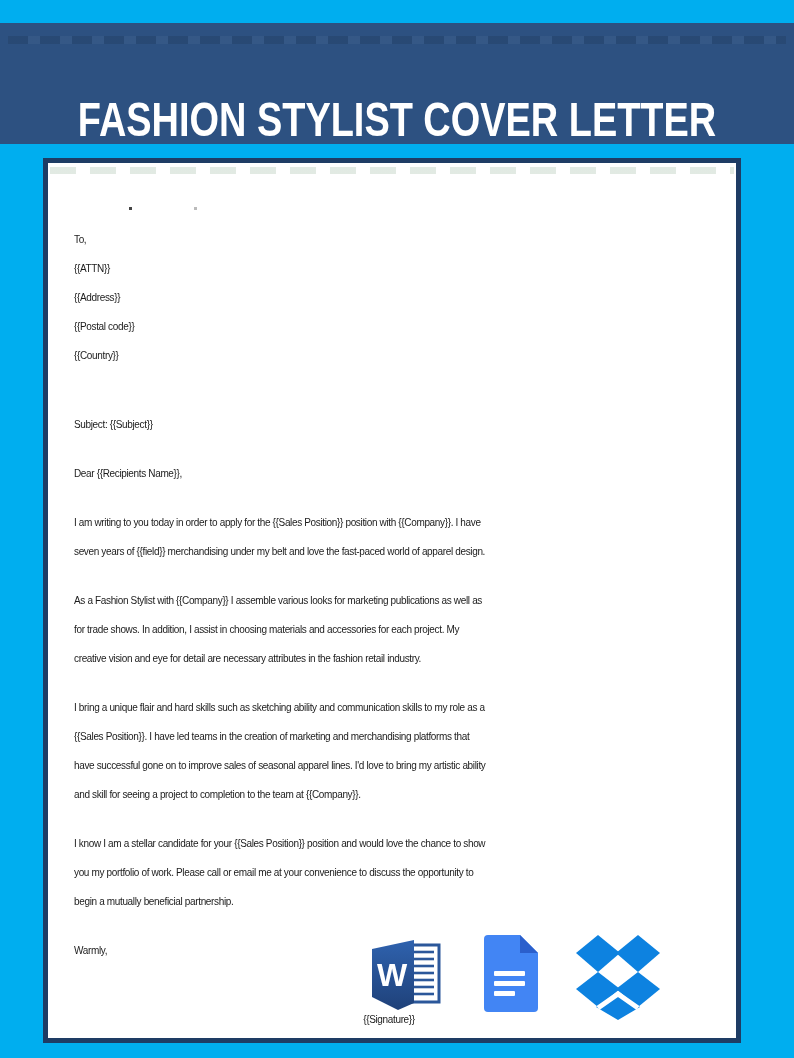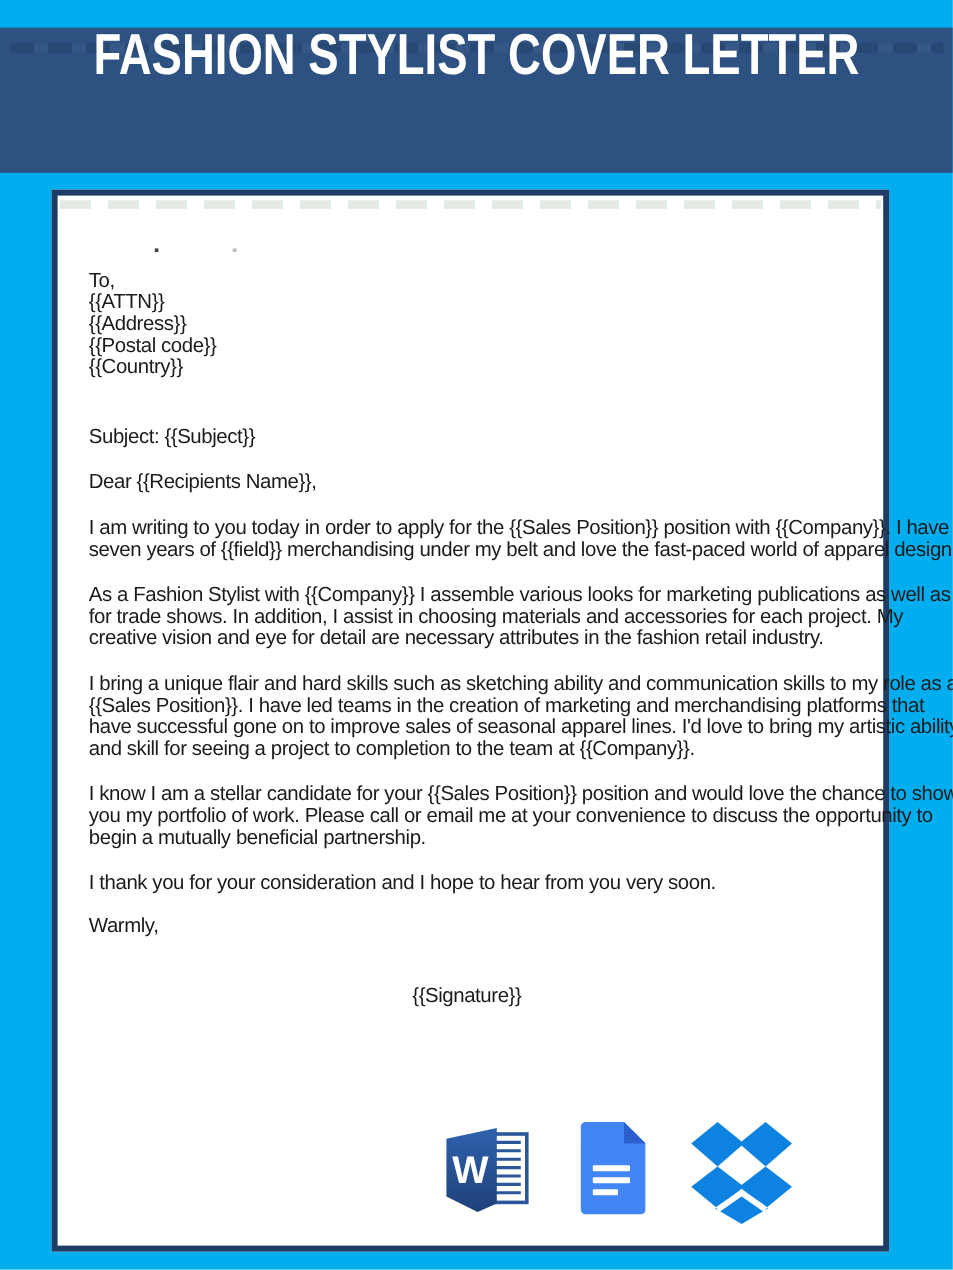--- a/index.html
+++ b/index.html
@@ -5,21 +5,21 @@
   html,body{margin:0;padding:0;}
   body{
     width:794px;height:1058px;position:relative;overflow:hidden;
     background:#00aeef;
     font-family:"Liberation Sans",sans-serif;
   }
   
   .band{
     position:absolute;left:0;top:23px;width:794px;height:121px;
     background:#2d5181;
-    display:flex;align-items:flex-start;justify-content:center;
+    display:flex;align-items:flex-end;justify-content:center;
   }
   .band-dots{
     position:absolute;top:13px;left:8px;right:8px;height:8px;
     background:repeating-linear-gradient(90deg,
       rgba(0,0,0,0.10) 0 20px, rgba(255,255,255,0.04) 20px 32px);
     pointer-events:none;
   }
   .title{
     color:#ffffff;font-weight:bold;font-size:48px;line-height:1;
     white-space:nowrap;letter-spacing:0px;
@@ -44,21 +44,21 @@
   .logo{
     position:absolute;top:34px;right:28px;width:86px;text-align:center;
   }
   .logo svg{display:block;margin:0 auto;}
   .logo-text{
     margin-top:3px;font-size:9.5px;line-height:11px;color:#1a1a1a;
   }
   
   .letter-body{
     position:absolute;left:26px;top:62px;width:630px;
-    font-size:17px;line-height:18px;color:#1b1b1b;
+    font-size:10px;line-height:29px;color:#1b1b1b;
     letter-spacing:-0.35px;
   }
   .blk{white-space:pre;margin:0 0 20px 0;}
   .blk.addr{margin-bottom:40px;}
   .blk.thanks{margin-bottom:18px;}
   .blk.warmly{margin-bottom:40px;}
   .blk.sig{margin-bottom:0;text-align:center;}
   
   .ficon{position:absolute;}
   .ficon.word{left:320px;top:774px;}
@@ -92,21 +92,20 @@
     <p class="blk">As a Fashion Stylist with {{Company}} I assemble various looks for marketing publications as well as
 for trade shows. In addition, I assist in choosing materials and accessories for each project. My
 creative vision and eye for detail are necessary attributes in the fashion retail industry.</p>
     <p class="blk">I bring a unique flair and hard skills such as sketching ability and communication skills to my role as a
 {{Sales Position}}. I have led teams in the creation of marketing and merchandising platforms that
 have successful gone on to improve sales of seasonal apparel lines. I'd love to bring my artistic ability
 and skill for seeing a project to completion to the team at {{Company}}.</p>
     <p class="blk">I know I am a stellar candidate for your {{Sales Position}} position and would love the chance to show
 you my portfolio of work. Please call or email me at your convenience to discuss the opportunity to
 begin a mutually beneficial partnership.</p>
-    <p class="blk thanks">I thank you for your consideration and I hope to hear from you very soon.</p>
     <p class="blk warmly">Warmly,</p>
     <p class="blk sig">{{Signature}}</p>
   </div>
 
   <div class="ficon word">
     <svg width="74" height="73" viewBox="0 0 74 73">
       <defs>
         <linearGradient id="wg" x1="0" y1="0" x2="0" y2="1">
           <stop offset="0" stop-color="#2f62ae"></stop>
           <stop offset="1" stop-color="#1f4179"></stop>

